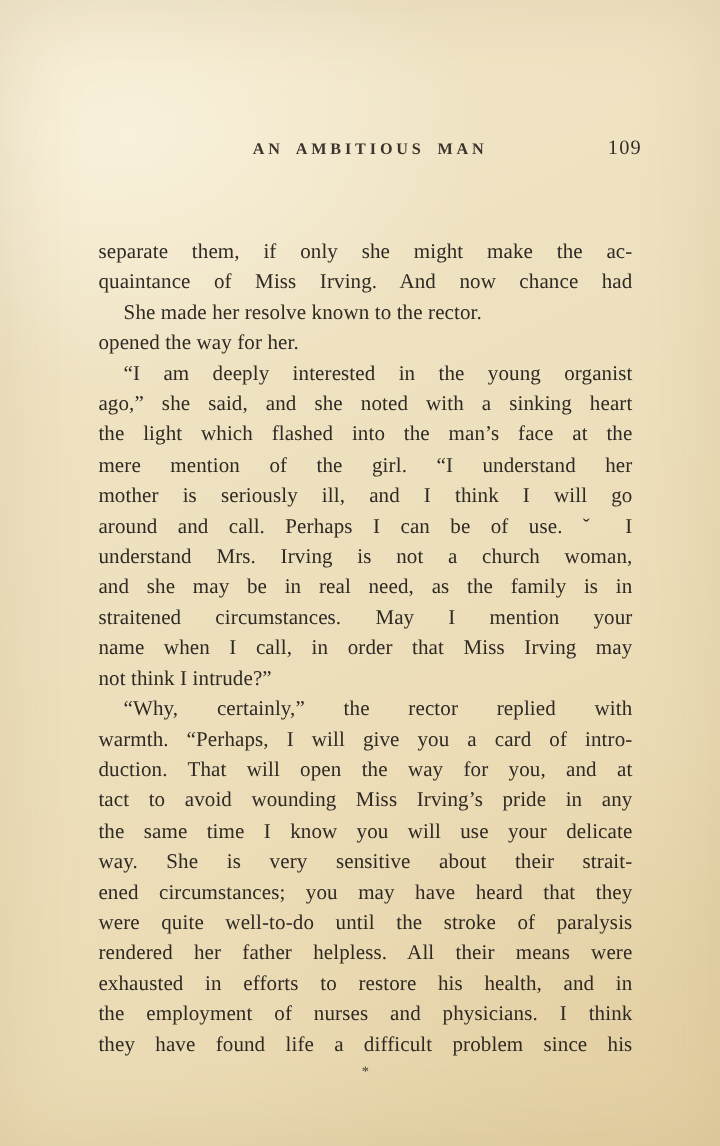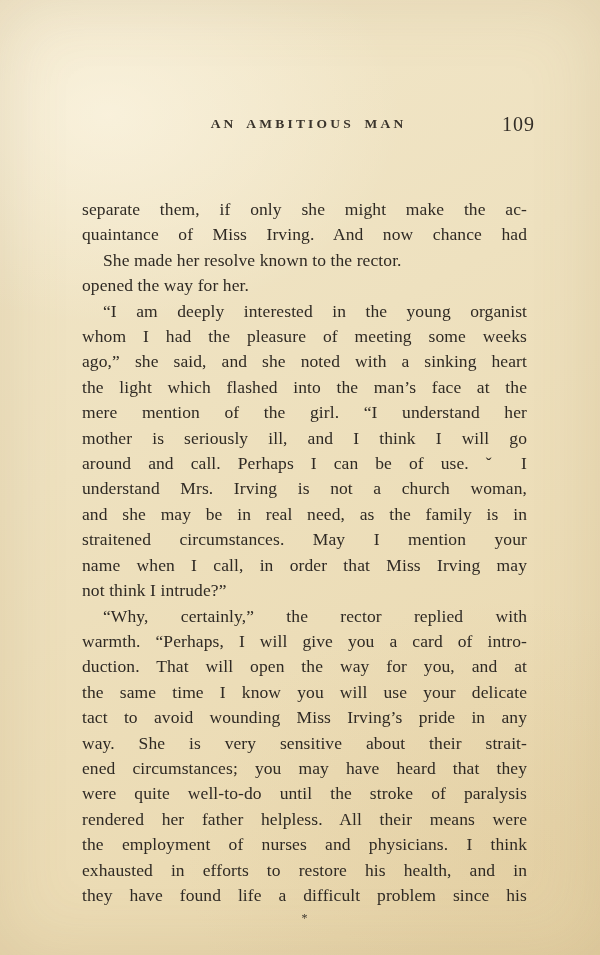--- a/index.html
+++ b/index.html
@@ -27,21 +27,21 @@
     text-align:center;
     font-size:13.5px;
     font-weight:bold;
     letter-spacing:3.2px;
     color:#3a342c;
     word-spacing:4px;
   }
   .page-number{
     position:absolute;
     right:0;top:0;
-    font-size:20px;
+    font-size:17px;
     letter-spacing:1px;
     color:#332e27;
     text-align:center;
   }
   .body-text{
     position:absolute;
     top:149px;left:82px;right:73px;margin-top:48px;
   }
   .line{
     font-size:17.5px;
@@ -73,39 +73,38 @@
     <div class="running-title">AN AMBITIOUS MAN</div>
     <div class="page-number">109</div>
   </div>
 
   <div class="body-text">
       <div class="line">separate them, if only she might make the ac-</div>
       <div class="line">quaintance of Miss Irving. And now chance had</div>
       <div class="line indent last">She made her resolve known to the rector.</div>
       <div class="line last">opened the way for her.</div>
       <div class="line indent">“I am deeply interested in the young organist</div>
-      <div class="line">whom I had the pleasure of meeting some weeks</div>
       <div class="line">ago,” she said, and she noted with a sinking heart</div>
       <div class="line">the light which flashed into the man’s face at the</div>
       <div class="line">mere mention of the girl. “I understand her</div>
       <div class="line">mother is seriously ill, and I think I will go</div>
       <div class="line">around and call. Perhaps I can be of use. ˇ I</div>
       <div class="line">understand Mrs. Irving is not a church woman,</div>
       <div class="line">and she may be in real need, as the family is in</div>
       <div class="line">straitened circumstances. May I mention your</div>
       <div class="line">name when I call, in order that Miss Irving may</div>
       <div class="line last">not think I intrude?”</div>
       <div class="line indent">“Why, certainly,” the rector replied with</div>
       <div class="line">warmth. “Perhaps, I will give you a card of intro-</div>
       <div class="line">duction. That will open the way for you, and at</div>
+      <div class="line">tact to avoid wounding Miss Irving’s pride in any</div>
       <div class="line">the same time I know you will use your delicate</div>
-      <div class="line">tact to avoid wounding Miss Irving’s pride in any</div>
       <div class="line">way. She is very sensitive about their strait-</div>
       <div class="line">ened circumstances; you may have heard that they</div>
       <div class="line">were quite well-to-do until the stroke of paralysis</div>
       <div class="line">rendered her father helpless. All their means were</div>
+      <div class="line">exhausted in efforts to restore his health, and in</div>
       <div class="line">the employment of nurses and physicians. I think</div>
-      <div class="line">exhausted in efforts to restore his health, and in</div>
       <div class="line">they have found life a difficult problem since his</div>
       <div class="signature-mark">*</div>
     </div>
 
 </div>
 
 </body></html>

